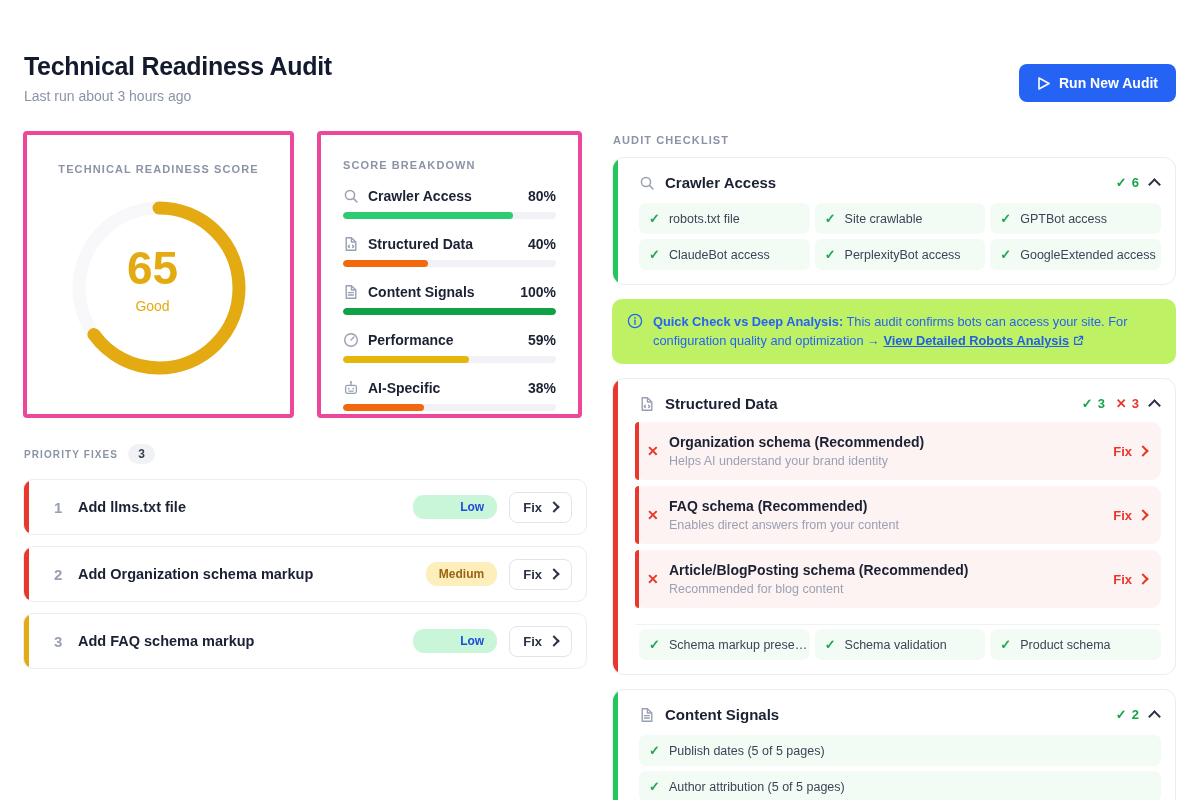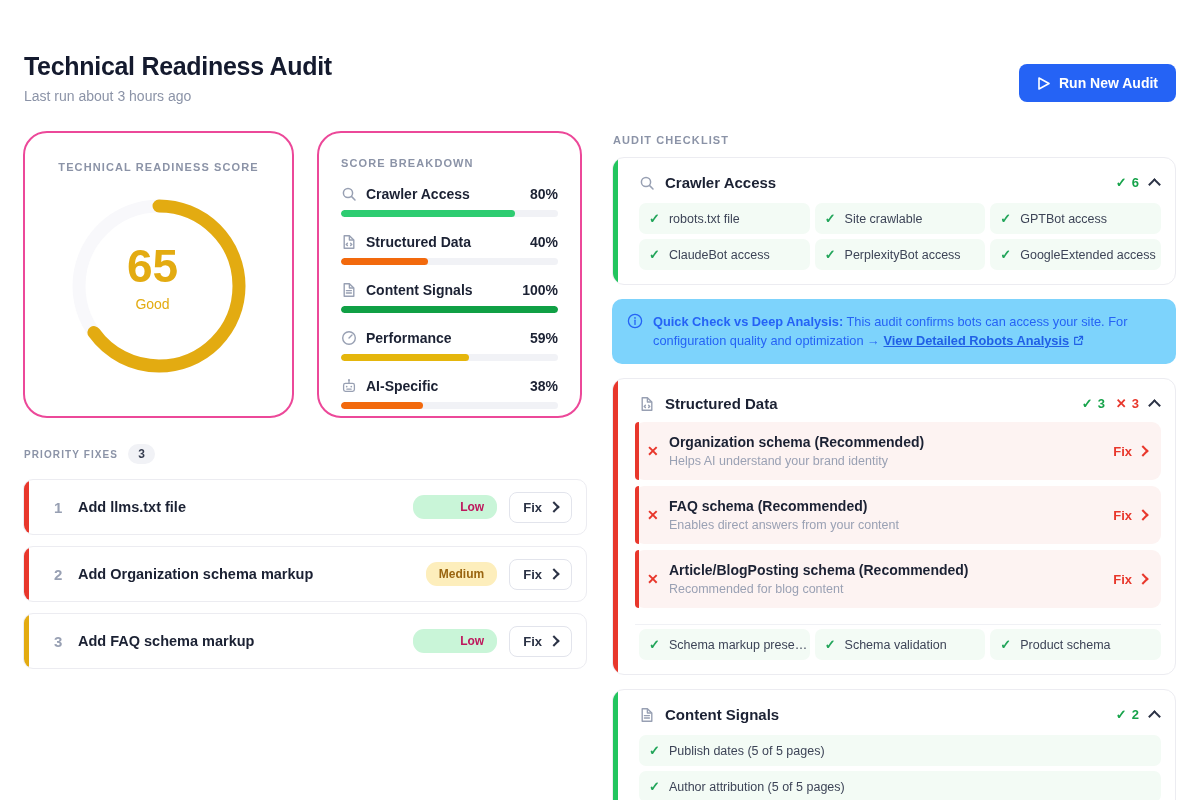--- a/index.html
+++ b/index.html
@@ -20,21 +20,21 @@
     position: absolute; right: 24px; top: 64px;
     display: flex; align-items: center; gap: 9px;
     background: #2563f5; color: #fff;
     border: none; border-radius: 8px;
     padding: 11px 18px; font-size: 14px; font-weight: bold;
     font-family: "Liberation Sans", sans-serif; cursor: pointer;
   }
   .run-btn svg { display:block; }
 
   
-  .card { background: #fff; border: 2px solid #ec4899; border-radius: 24px; }
+  .card { background: #fff; border: 4px solid #ec4899; border-radius: 4px; }
 
   
   .gauge-card { position: absolute; left: 23px; top: 131px; width: 271px; height: 287px; padding-top: 28px; }
   .card-label { font-size: 11px; letter-spacing: 1.1px; color: #8b93a7; font-weight: bold; text-align: center; }
   .gauge-wrap { position: relative; width: 190px; height: 190px; margin: 18px auto 0; }
   .gauge-wrap svg { display: block; }
   .gauge-center { position: absolute; left: 0; right: 12px; top: 52px; text-align: center; }
   .gauge-score { font-size: 46px; font-weight: bold; color: #e3ab11; line-height: 1; }
   .gauge-rating { font-size: 14px; color: #e3ab11; margin-top: 7px; }
 
@@ -57,21 +57,21 @@
   .pf-item {
     position: relative; display: flex; align-items: center;
     background: #fff; border: 1px solid #ececf1; border-radius: 10px;
     height: 56px; padding: 0 14px 0 30px; margin-bottom: 11px;
     overflow: hidden;
   }
   .pf-bar { position: absolute; left: 0; top: 0; bottom: 0; width: 5px; border-radius: 10px 0 0 10px; }
   .pf-num { font-size: 15px; font-weight: bold; color: #98a0b3; width: 24px; }
   .pf-text { font-size: 14.5px; font-weight: bold; color: #1b2133; flex: 1; }
   .badge { font-size: 12px; font-weight: bold; border-radius: 11px; padding: 5px 13px; margin-right: 12px; }
-  .badge.low { background: #c9f5d8; color: #be185d; padding-left: 47px; }
+  .badge.low { background: #c9f5d8; color: #1d4ed8; padding-left: 47px; }
   .badge.medium { background: #fdeebc; color: #9a6510; }
   .fix-btn {
     display: flex; align-items: center; gap: 8px;
     background: #fff; border: 1px solid #e2e4ec; border-radius: 8px;
     padding: 7px 13px; font-size: 13px; font-weight: bold; color: #2b3245;
     font-family: "Liberation Sans", sans-serif; cursor: pointer;
   }
   .chev { width: 8px; height: 8px; border-right: 2px solid currentColor; border-bottom: 2px solid currentColor; transform: rotate(-45deg); }
 
   
@@ -110,21 +110,21 @@
   .fail-bar { position: absolute; left: 0; top: 0; bottom: 0; width: 4px; border-radius: 9px 0 0 9px; background: #e8372c; }
   .xmark { position: absolute; left: 12px; top: 50%; transform: translateY(-50%); color: #e8372c; font-size: 14px; font-weight: bold; }
   .fail-text { flex: 1; }
   .fail-title { font-size: 14px; font-weight: bold; color: #1b2133; }
   .fail-desc { font-size: 12.5px; color: #9aa1b4; margin-top: 4px; }
   .fail-fix { display: flex; align-items: center; gap: 7px; color: #e8372c; font-size: 13px; font-weight: bold; cursor: pointer; padding-right: 6px; }
   .sec-divider { height: 1px; background: #f0f1f5; margin: 8px 14px 0 22px; }
 
   .info-banner {
     position: relative; display: flex; gap: 10px; align-items: flex-start;
-    background: #7dd3fc; border-radius: 10px;
+    background: #bef264; border-radius: 10px;
     padding: 13px 15px; margin-bottom: 14px;
   }
   .info-icon { flex: 0 0 16px; color: #2563f5; margin-top: 1px; }
   .info-icon svg { display: block; }
   .info-text { font-size: 12.8px; line-height: 1.5; color: #2563f5; }
   .info-text b { font-weight: bold; }
   .info-link { color: #2060e6; text-decoration: underline; font-weight: bold; }
 </style>
 </head>
 <body>

